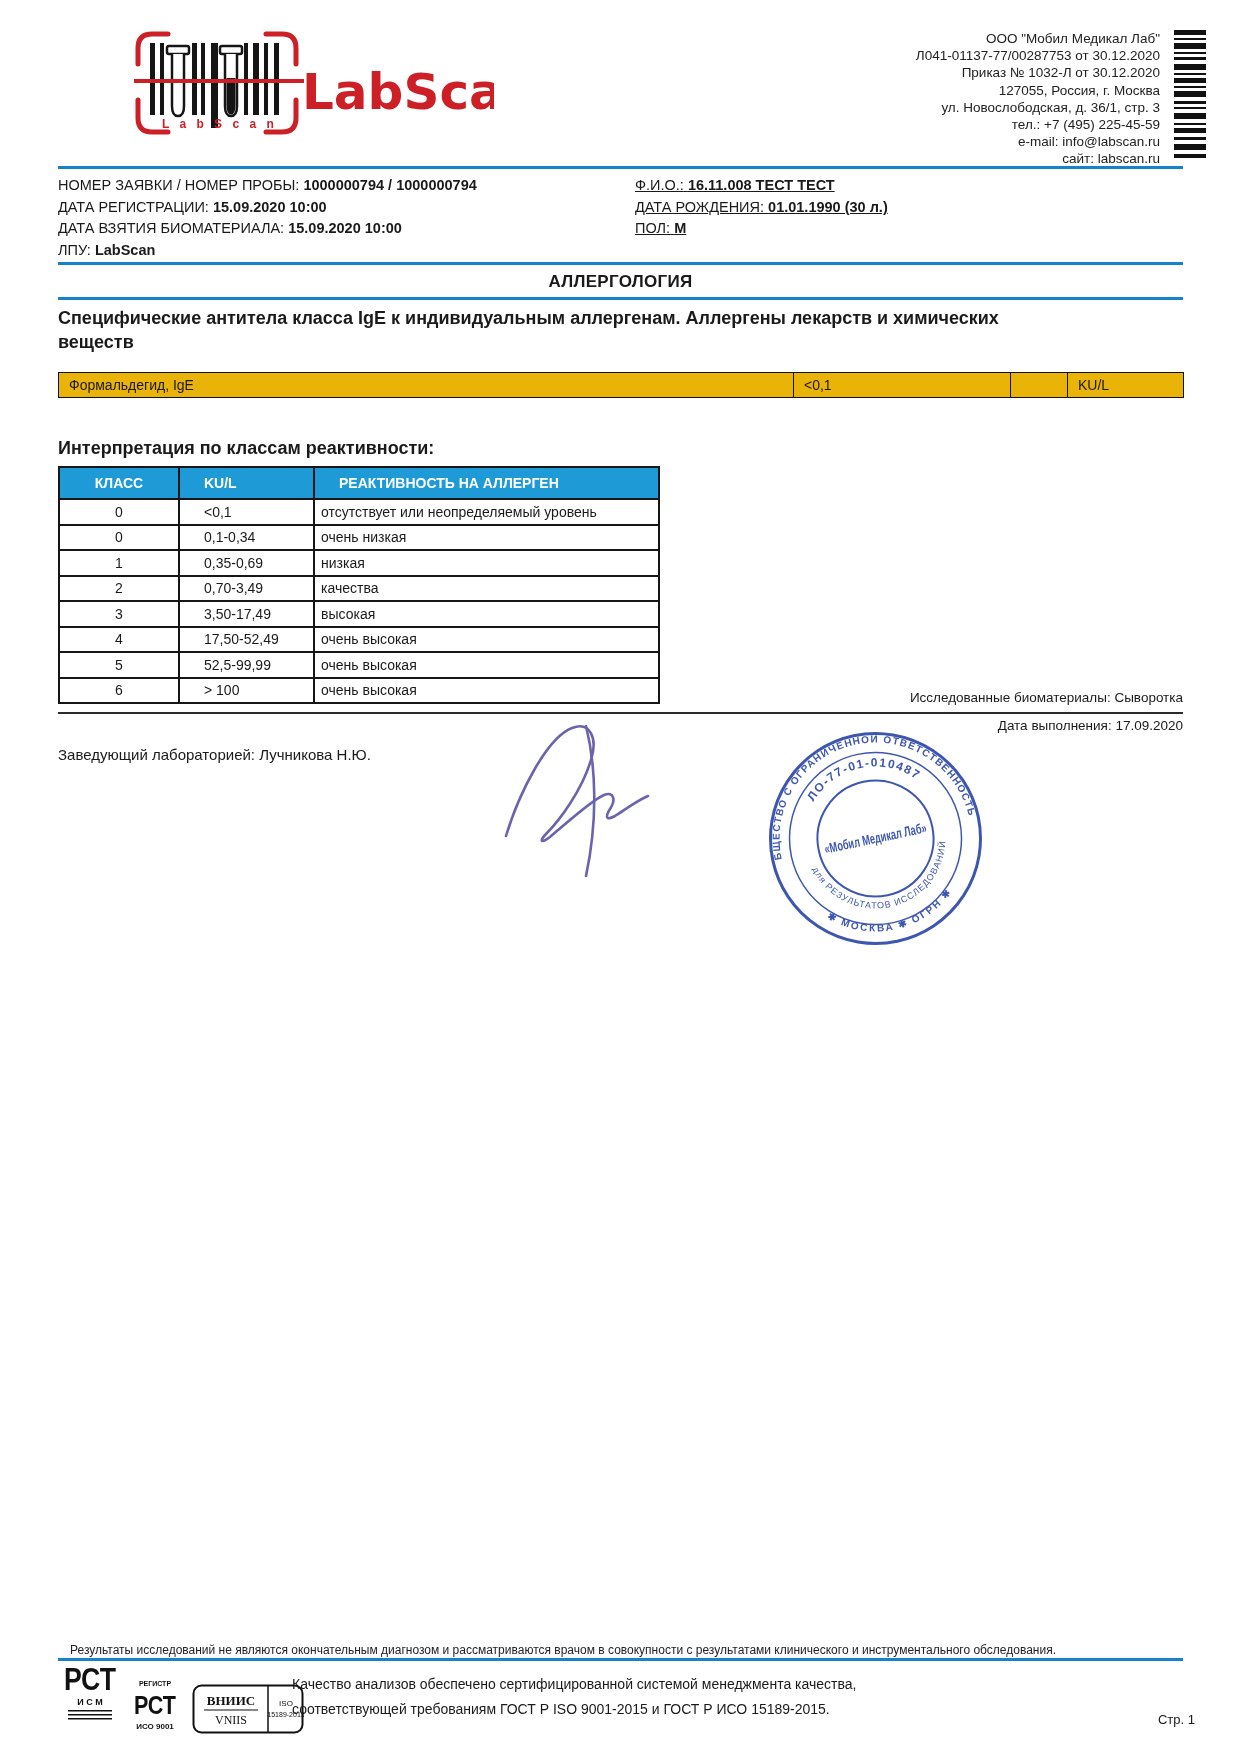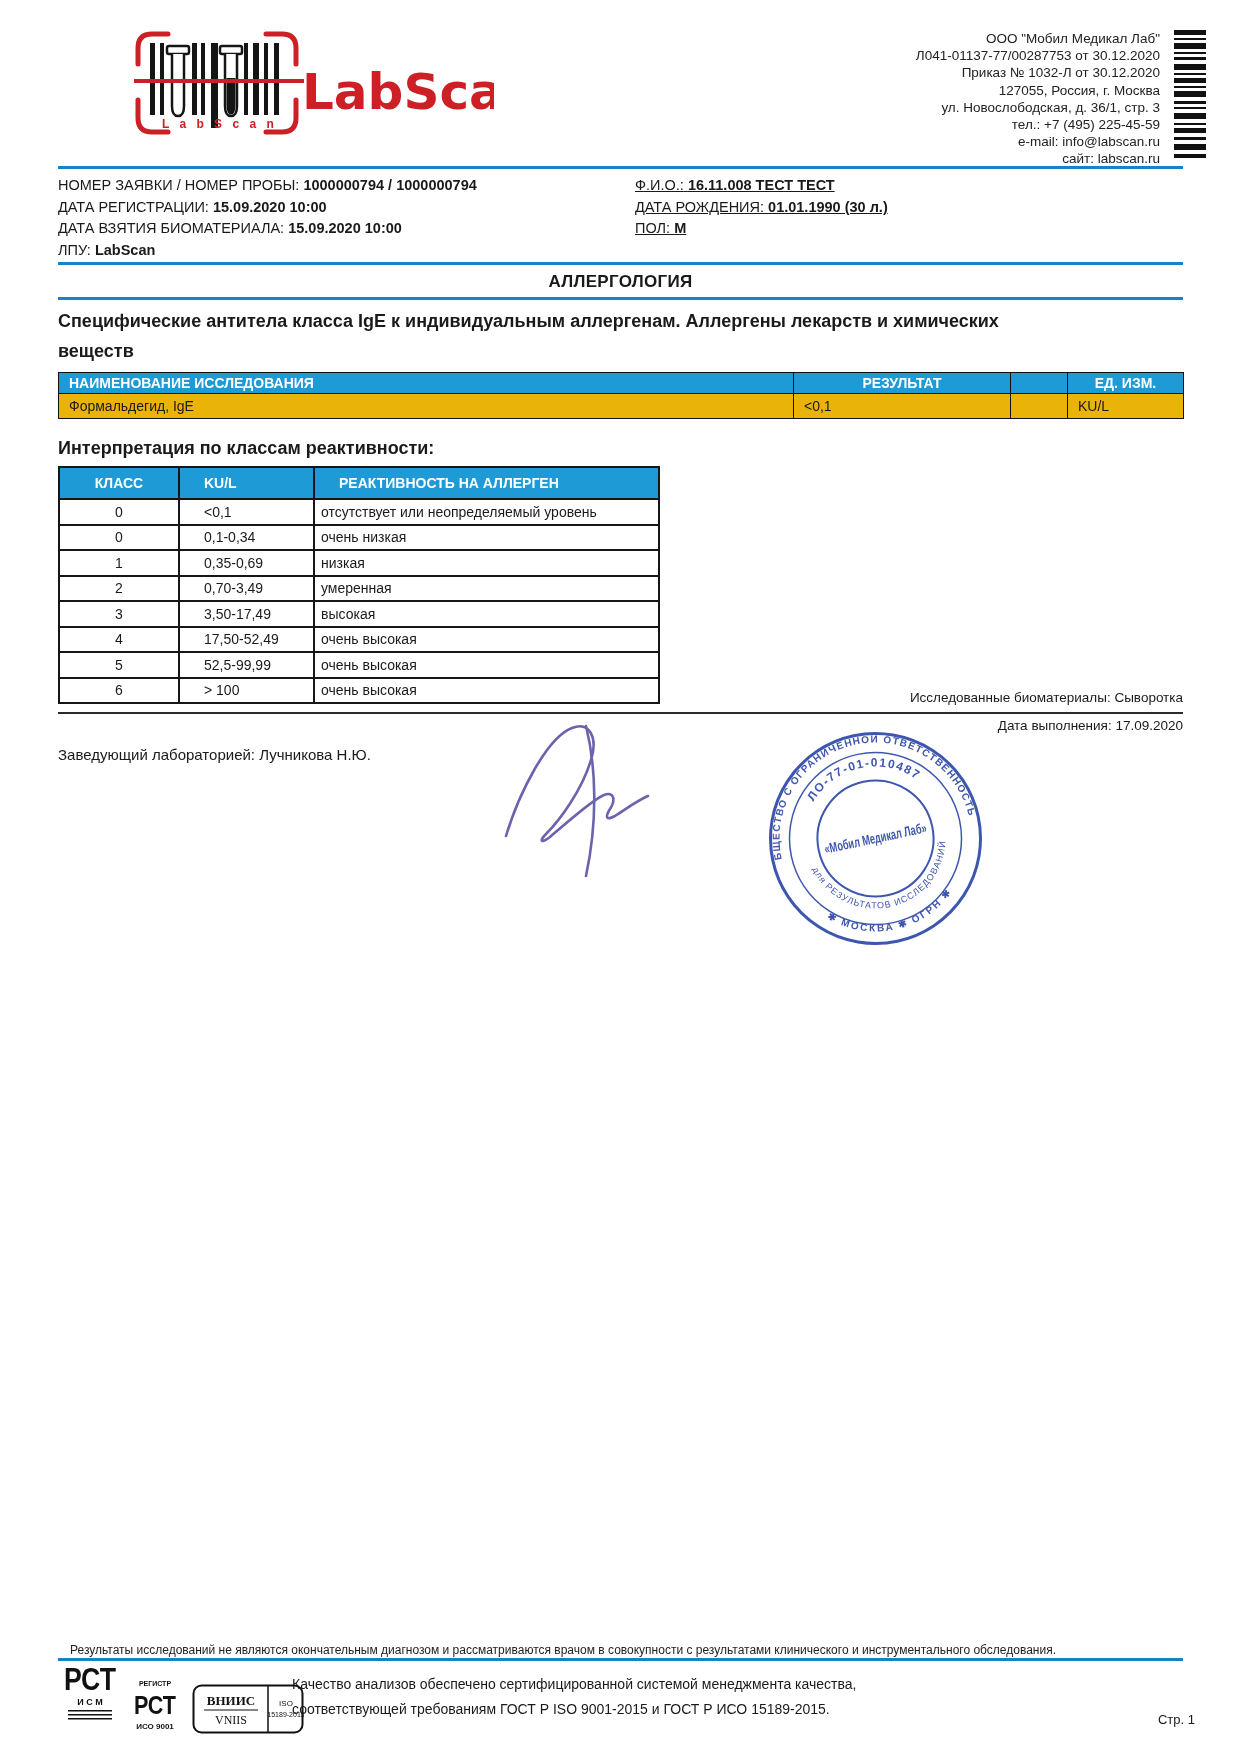--- a/index.html
+++ b/index.html
@@ -19,21 +19,21 @@
   .rule-thin { position:absolute; left:58px; width:1125px; height:2px; background:#2b2b2b; }
   
   .pat-left  { position:absolute; left:58px;  top:175px; font-size:14.5px; line-height:21.5px; }
   .pat-right { position:absolute; left:635px; top:175px; font-size:14.5px; line-height:21.5px;text-decoration:underline; }
   .pat-line .lbl { font-weight:400; }
   .pat-line .val { font-weight:700; }
   
   .dept { position:absolute; left:58px; top:272px; width:1125px; text-align:center;
     font-size:17px; font-weight:700; letter-spacing:.3px; }
   .panel-title { position:absolute; left:58px; top:306px; width:1010px;
-    font-size:18px; font-weight:700; line-height:30px; }
+    font-size:18px; font-weight:700; line-height:24px; }
   
   table { border-collapse:collapse; table-layout:fixed; }
   .results { position:absolute; left:58px; top:372px; width:1125px; font-size:14px; }
   .results th { background:#1e9ad6; color:#fff; font-weight:700; height:21px;
     border:1.5px solid #111; text-align:left; padding:1px 10px; }
   .results th.c { text-align:center; padding:1px 2px; }
   .results td { background:#eab308; height:25px; border:1.5px solid #111; padding:1px 10px; }
   .interp-title { position:absolute; left:58px; top:438px; font-size:18px; font-weight:700; }
   .interp { position:absolute; left:58px; top:466px; width:600px; font-size:14px; }
   .interp th { background:#1e9ad6; color:#fff; font-weight:700; height:32px;
@@ -178,26 +178,20 @@
   <div class="panel-title">Специфические антитела класса IgE к индивидуальным аллергенам. Аллергены лекарств и химических веществ</div>
 
   <table class="results">
     <colgroup>
         <col style="width:735px">
         <col style="width:217px">
         <col style="width:57px">
         <col style="width:116px">
       </colgroup>
     <tbody>
-        <tr>
-      <th>НАИМЕНОВАНИЕ ИССЛЕДОВАНИЯ</th>
-      <th class="c">РЕЗУЛЬТАТ</th>
-      <th class="c"></th>
-      <th class="c">ЕД. ИЗМ.</th>
-    </tr>
     <tr>
       <td>Формальдегид, IgE</td>
       <td>&lt;0,1</td>
       <td></td>
       <td>KU/L</td>
     </tr>
   </tbody>
     </table>
 
   <div class="interp-title">Интерпретация по классам реактивности:</div>
@@ -224,21 +218,21 @@
       <td class="re">очень низкая</td>
     </tr>
     <tr>
       <td class="c">1</td>
       <td class="ku">0,35-0,69</td>
       <td class="re">низкая</td>
     </tr>
     <tr>
       <td class="c">2</td>
       <td class="ku">0,70-3,49</td>
-      <td class="re">умеренная</td>
+      <td class="re">качества</td>
     </tr>
     <tr>
       <td class="c">3</td>
       <td class="ku">3,50-17,49</td>
       <td class="re">высокая</td>
     </tr>
     <tr>
       <td class="c">4</td>
       <td class="ku">17,50-52,49</td>
       <td class="re">очень высокая</td>

